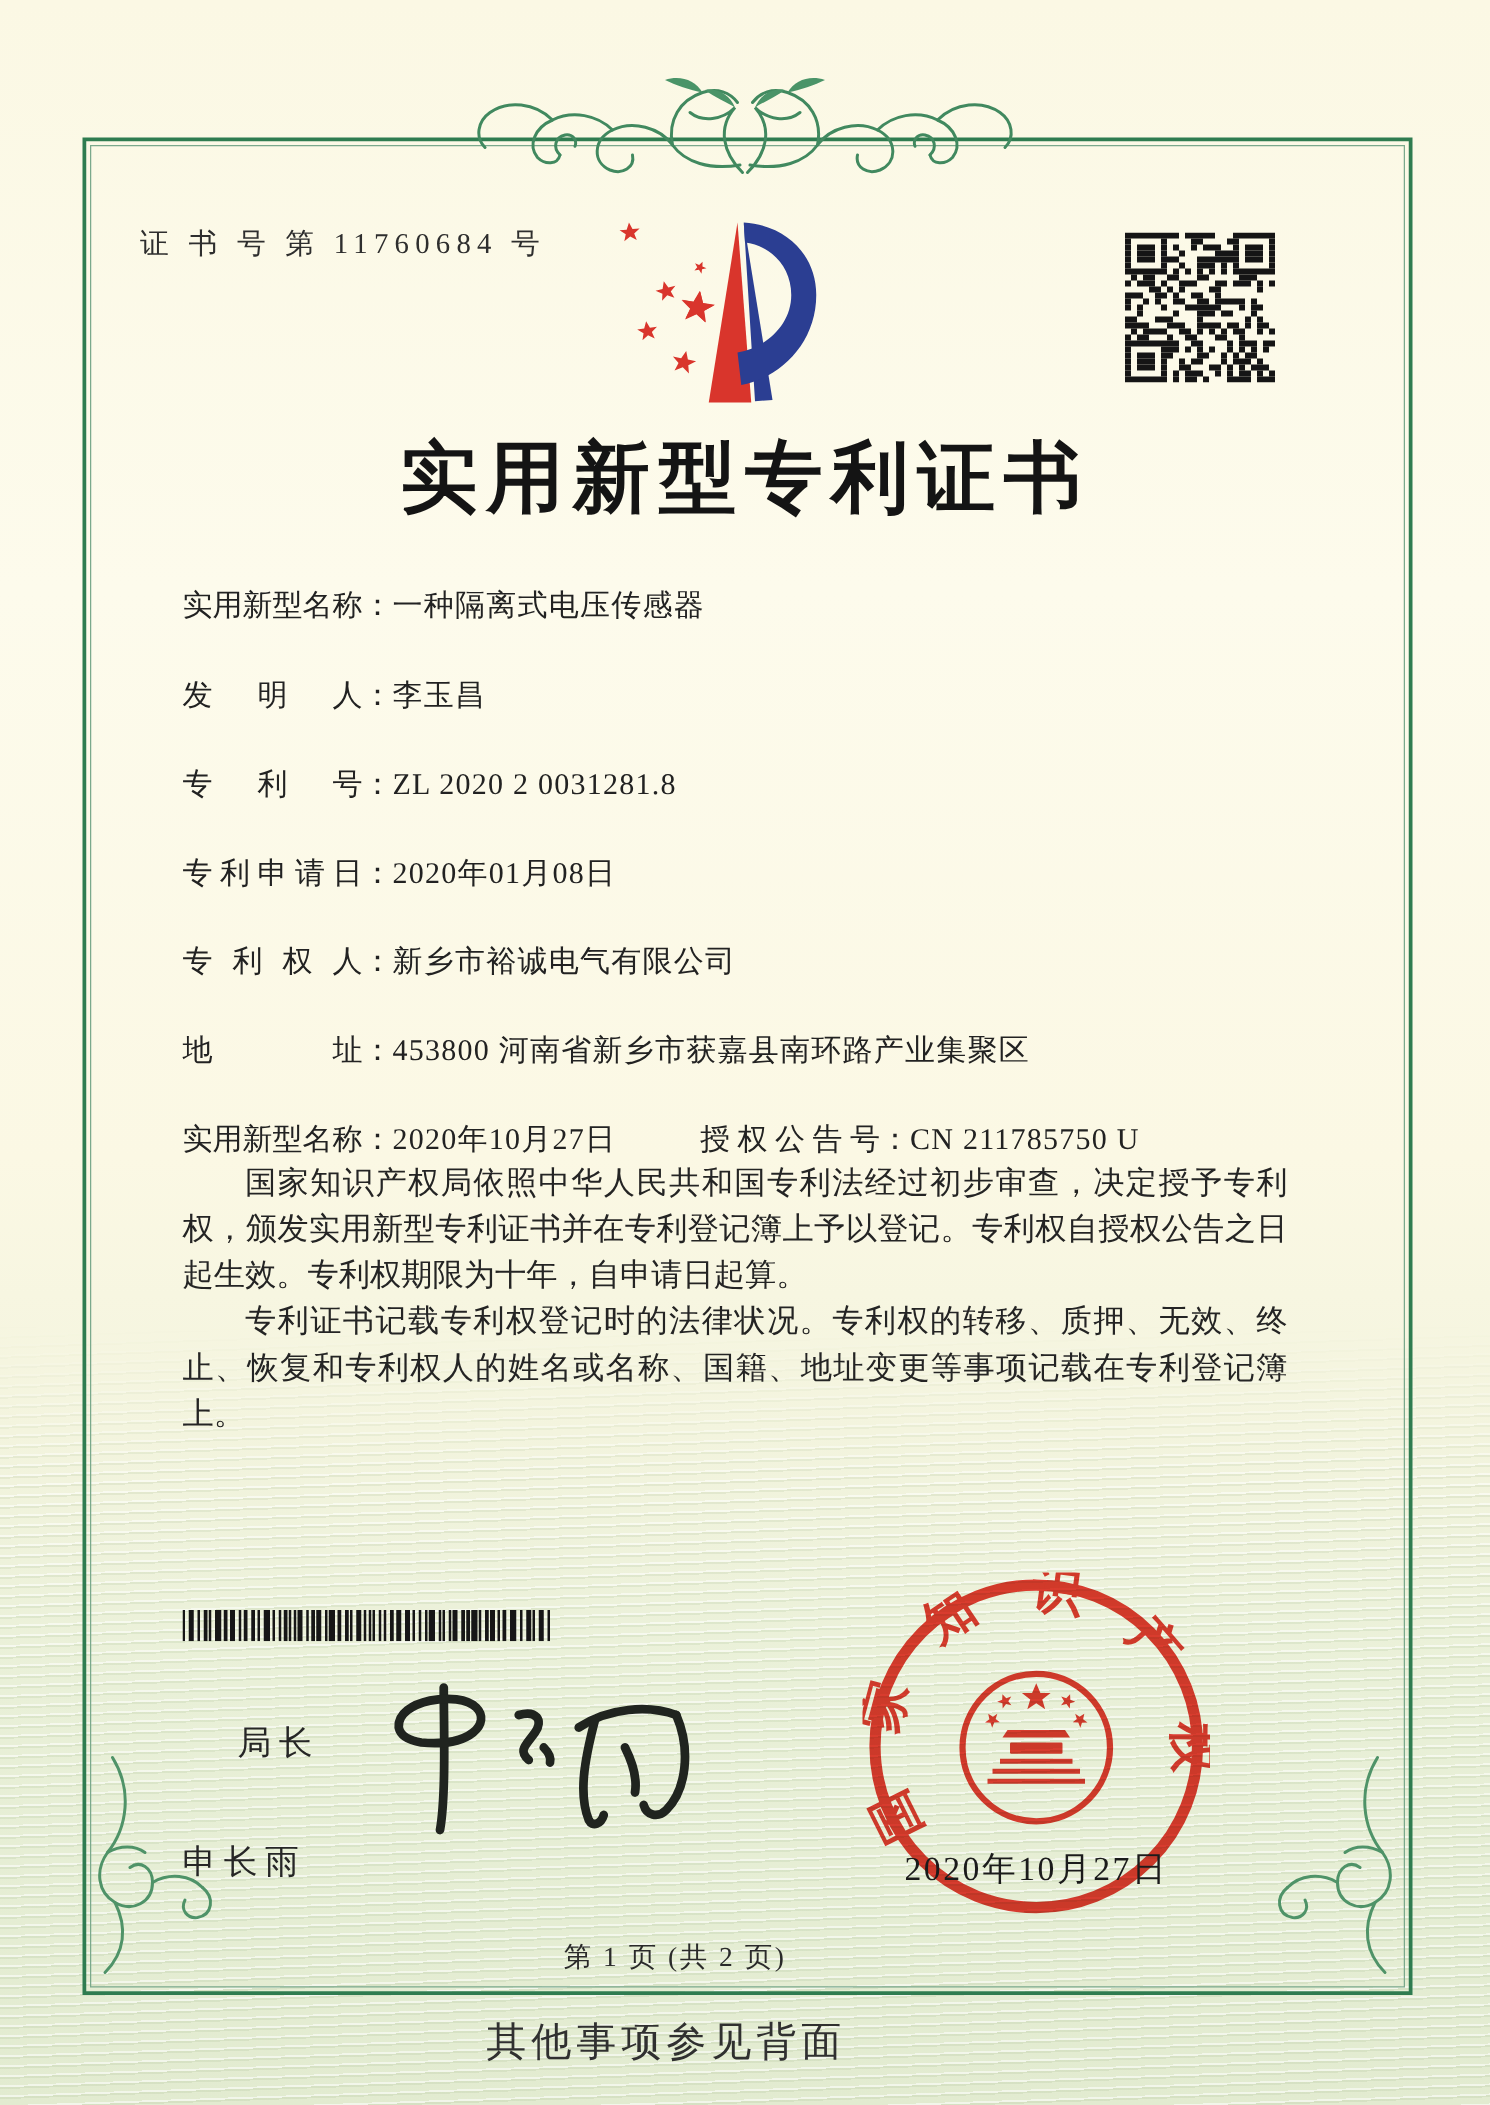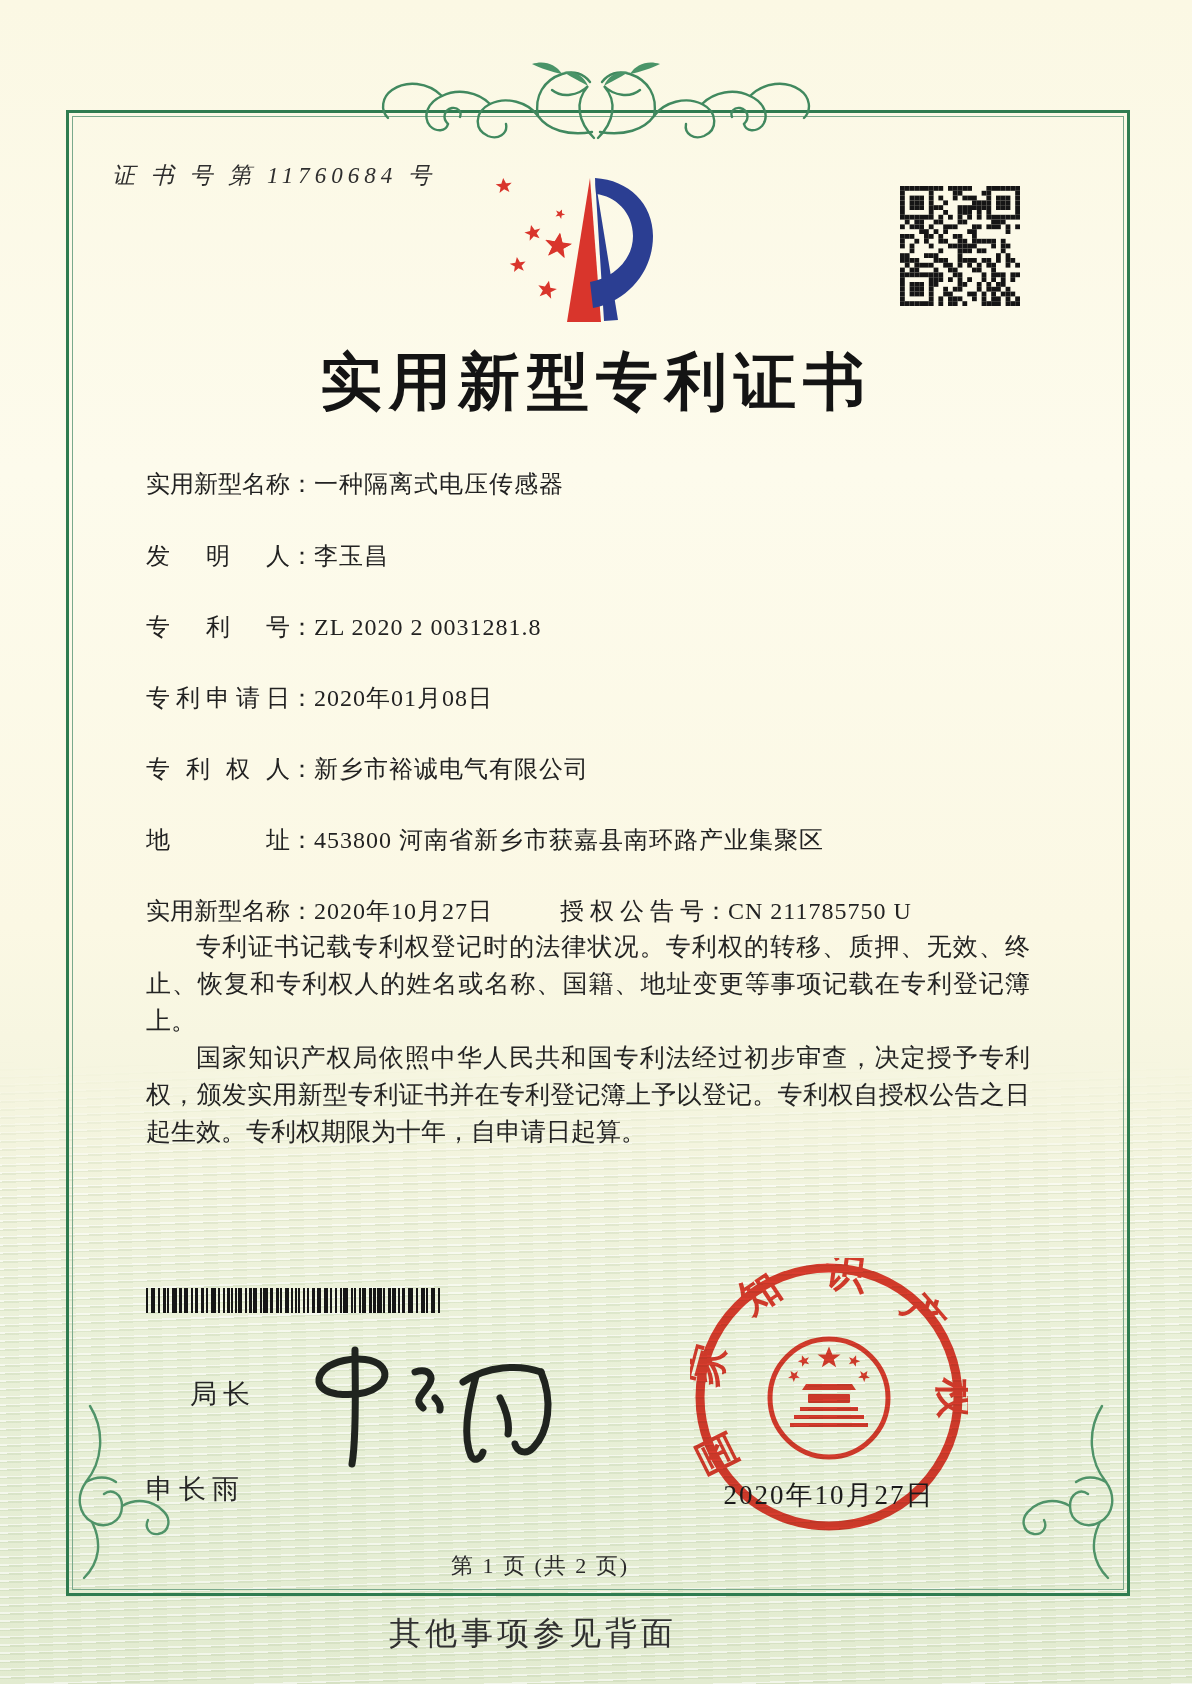--- a/index.html
+++ b/index.html
@@ -10,21 +10,21 @@
   }
   .watermark{
     position:absolute;left:0;right:0;top:1060px;bottom:0;pointer-events:none;
     background:repeating-linear-gradient(178deg,rgba(255,255,255,.55) 0 1.5px,rgba(140,170,120,.14) 1.5px 3px,rgba(255,255,255,0) 3px 8px);
     -webkit-mask-image:linear-gradient(180deg,transparent,#000 20%);
     mask-image:linear-gradient(180deg,transparent,#000 20%);
   }
   .frame{position:absolute;left:66px;top:110px;width:1058px;height:1480px;border:3px solid #2f7c50;}
   .frame-inner{position:absolute;inset:3px;border:1px solid #7aa98c;}
   .ornament{position:absolute;pointer-events:none;}
-  .cert-no{position:absolute;left:112px;top:160px;font-size:23px;letter-spacing:5px;color:#2e2e2e;font-style:italic;}
+  .cert-no{position:absolute;left:112px;top:179px;font-size:23px;letter-spacing:5px;color:#2e2e2e;}
   .logo{position:absolute;left:455px;top:170px;width:200px;height:160px;}
   .qr{position:absolute;left:900px;top:186px;width:120px;height:120px;}
   .doc-title{position:absolute;left:0;top:340px;width:100%;text-align:center;
     font-size:62px;font-weight:700;letter-spacing:7px;color:#141414;}
   .row{position:absolute;left:146px;width:900px;font-size:24px;color:#222;white-space:nowrap;}
   .lbl{display:inline-block;width:144px;text-align:justify;text-align-last:justify;vertical-align:bottom;}
   .colon{display:inline-block;width:24px;}
   .val{letter-spacing:1px;}
   .grant-part2{position:absolute;left:414px;top:0;}
   .paras{position:absolute;left:146px;top:928px;width:884px;font-size:25px;line-height:37px;
@@ -454,22 +454,22 @@
   <span class="lbl">地址</span><span class="colon">：</span><span class="val">453800 河南省新乡市获嘉县南环路产业集聚区</span>
 </div>
 <div class="row" style="top:895px;">
   <span class="lbl">实用新型名称</span><span class="colon">：</span><span class="val">2020年10月27日</span>
   <span class="grant-part2">
     <span class="lbl">授权公告号</span><span class="colon">：</span><span class="val">CN 211785750 U</span>
   </span>
 </div>
 
 <div class="paras">
+  <p>国家知识产权局依照中华人民共和国专利法经过初步审查，决定授予专利权，颁发实用新型专利证书并在专利登记簿上予以登记。专利权自授权公告之日起生效。专利权期限为十年，自申请日起算。</p>
   <p>专利证书记载专利权登记时的法律状况。专利权的转移、质押、无效、终止、恢复和专利权人的姓名或名称、国籍、地址变更等事项记载在专利登记簿上。</p>
-  <p>国家知识产权局依照中华人民共和国专利法经过初步审查，决定授予专利权，颁发实用新型专利证书并在专利登记簿上予以登记。专利权自授权公告之日起生效。专利权期限为十年，自申请日起算。</p>
 </div>
 
 <svg id="barcode-svg" class="barcode" viewBox="0 0 300 25" preserveAspectRatio="none">
     <rect x="0" y="0" width="2" height="25" fill="#161616"></rect>
     <rect x="5" y="0" width="4" height="25" fill="#161616"></rect>
     <rect x="12" y="0" width="2" height="25" fill="#161616"></rect>
     <rect x="17" y="0" width="3" height="25" fill="#161616"></rect>
     <rect x="21" y="0" width="2" height="25" fill="#161616"></rect>
     <rect x="26" y="0" width="5" height="25" fill="#161616"></rect>
     <rect x="33" y="0" width="3" height="25" fill="#161616"></rect>

